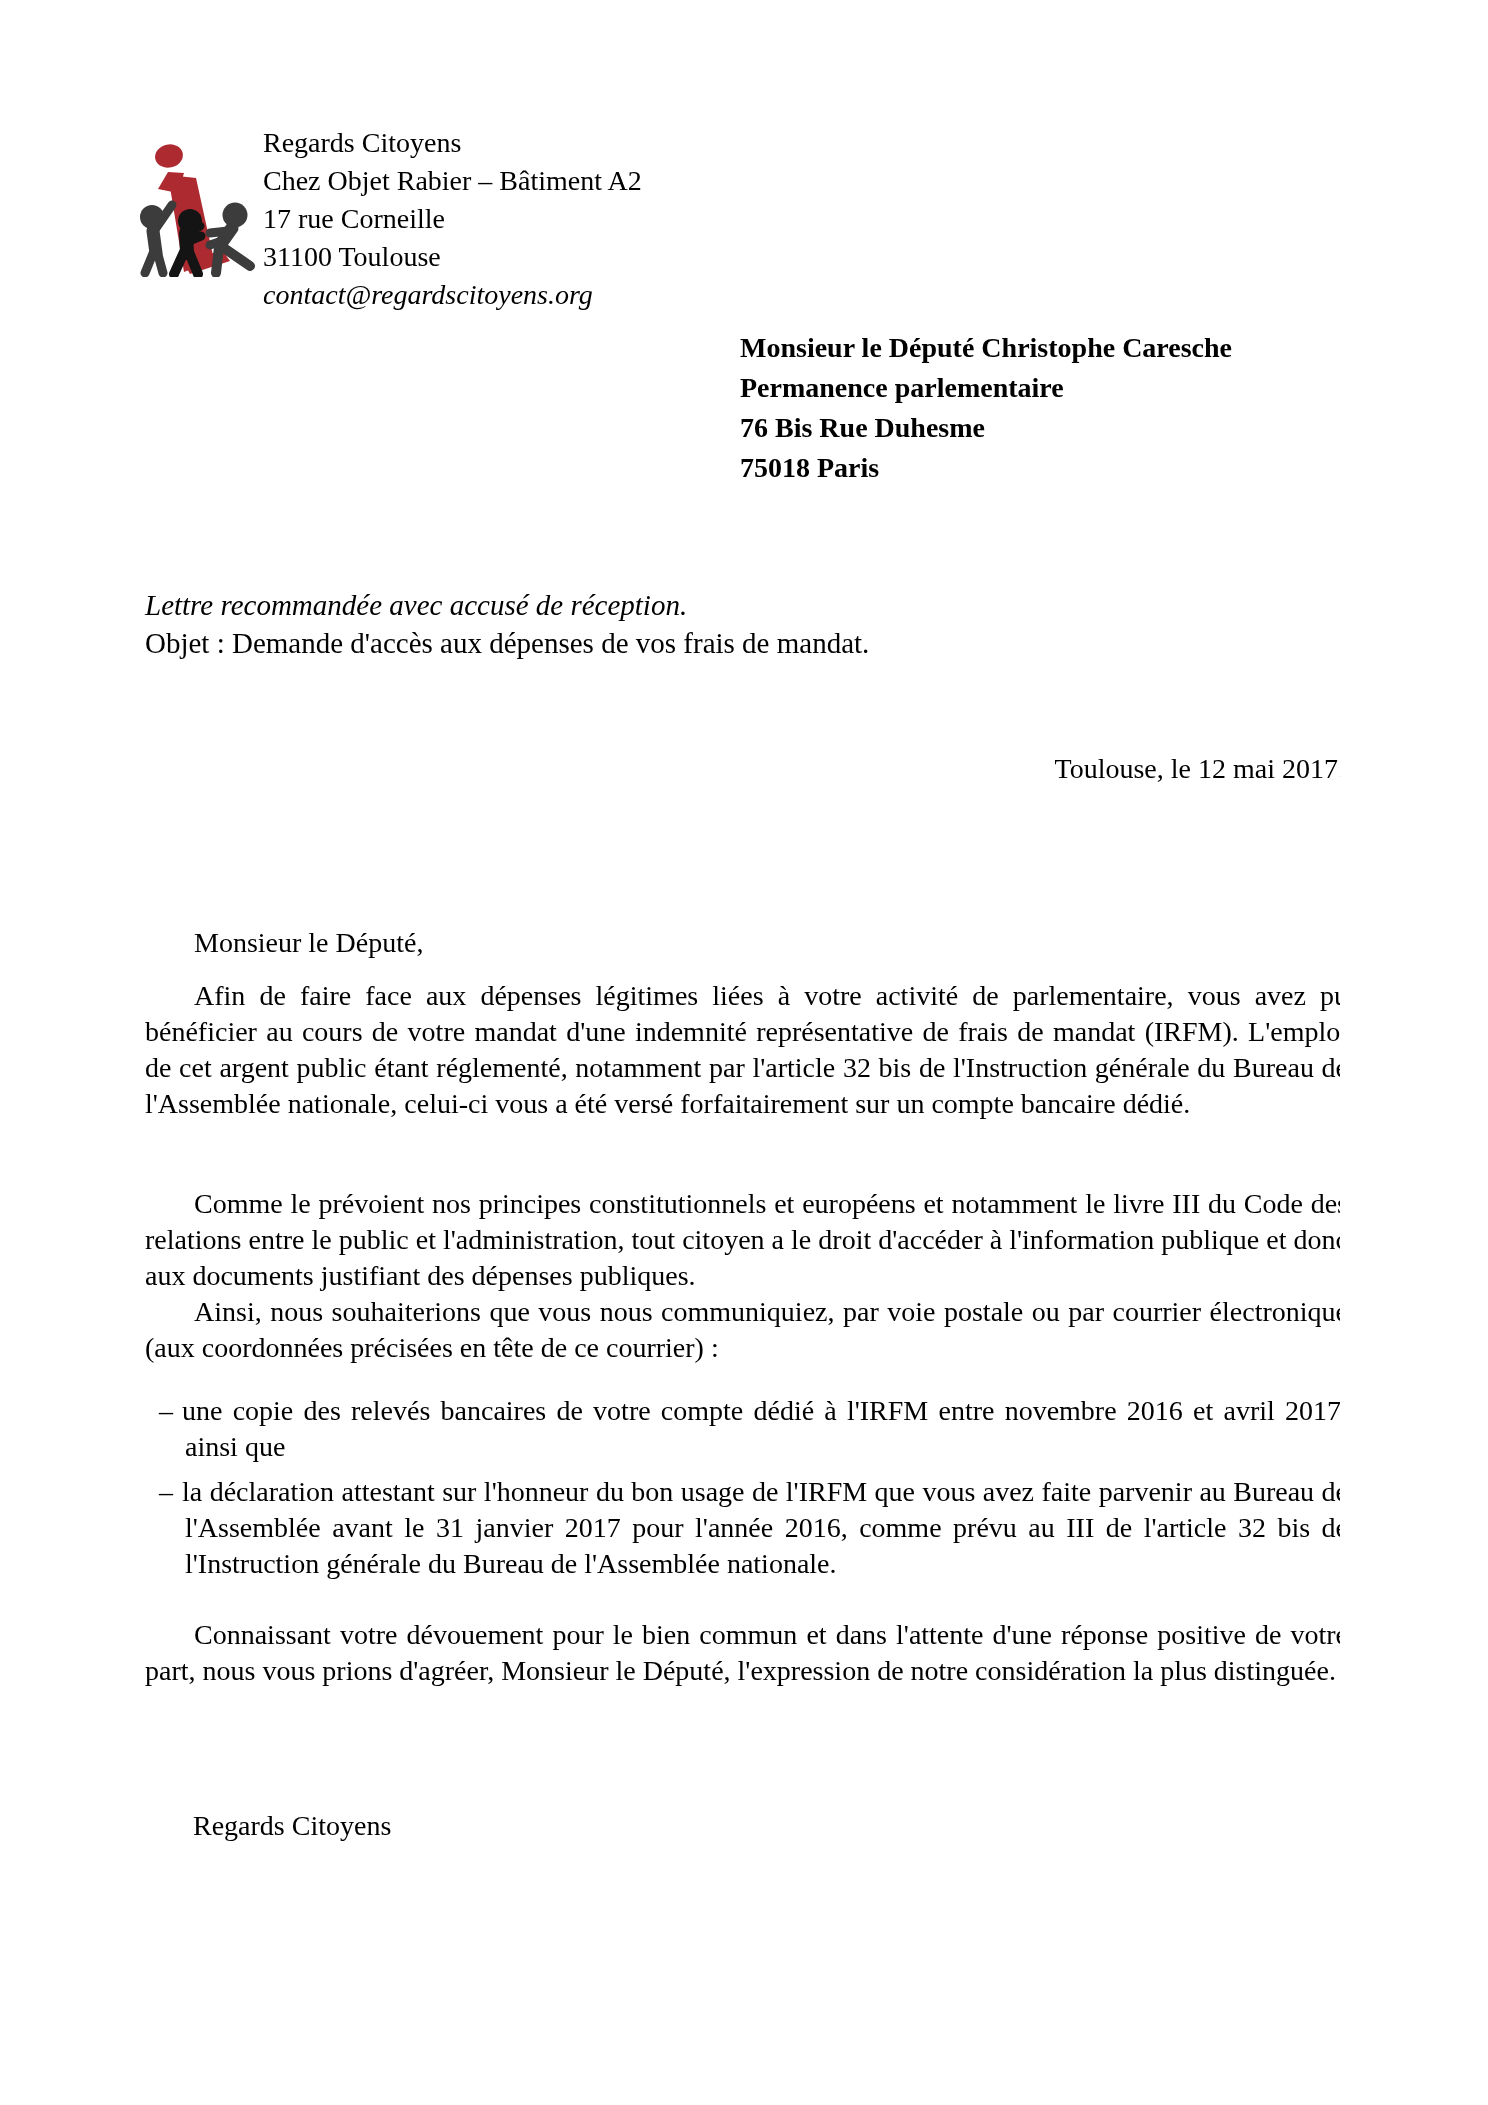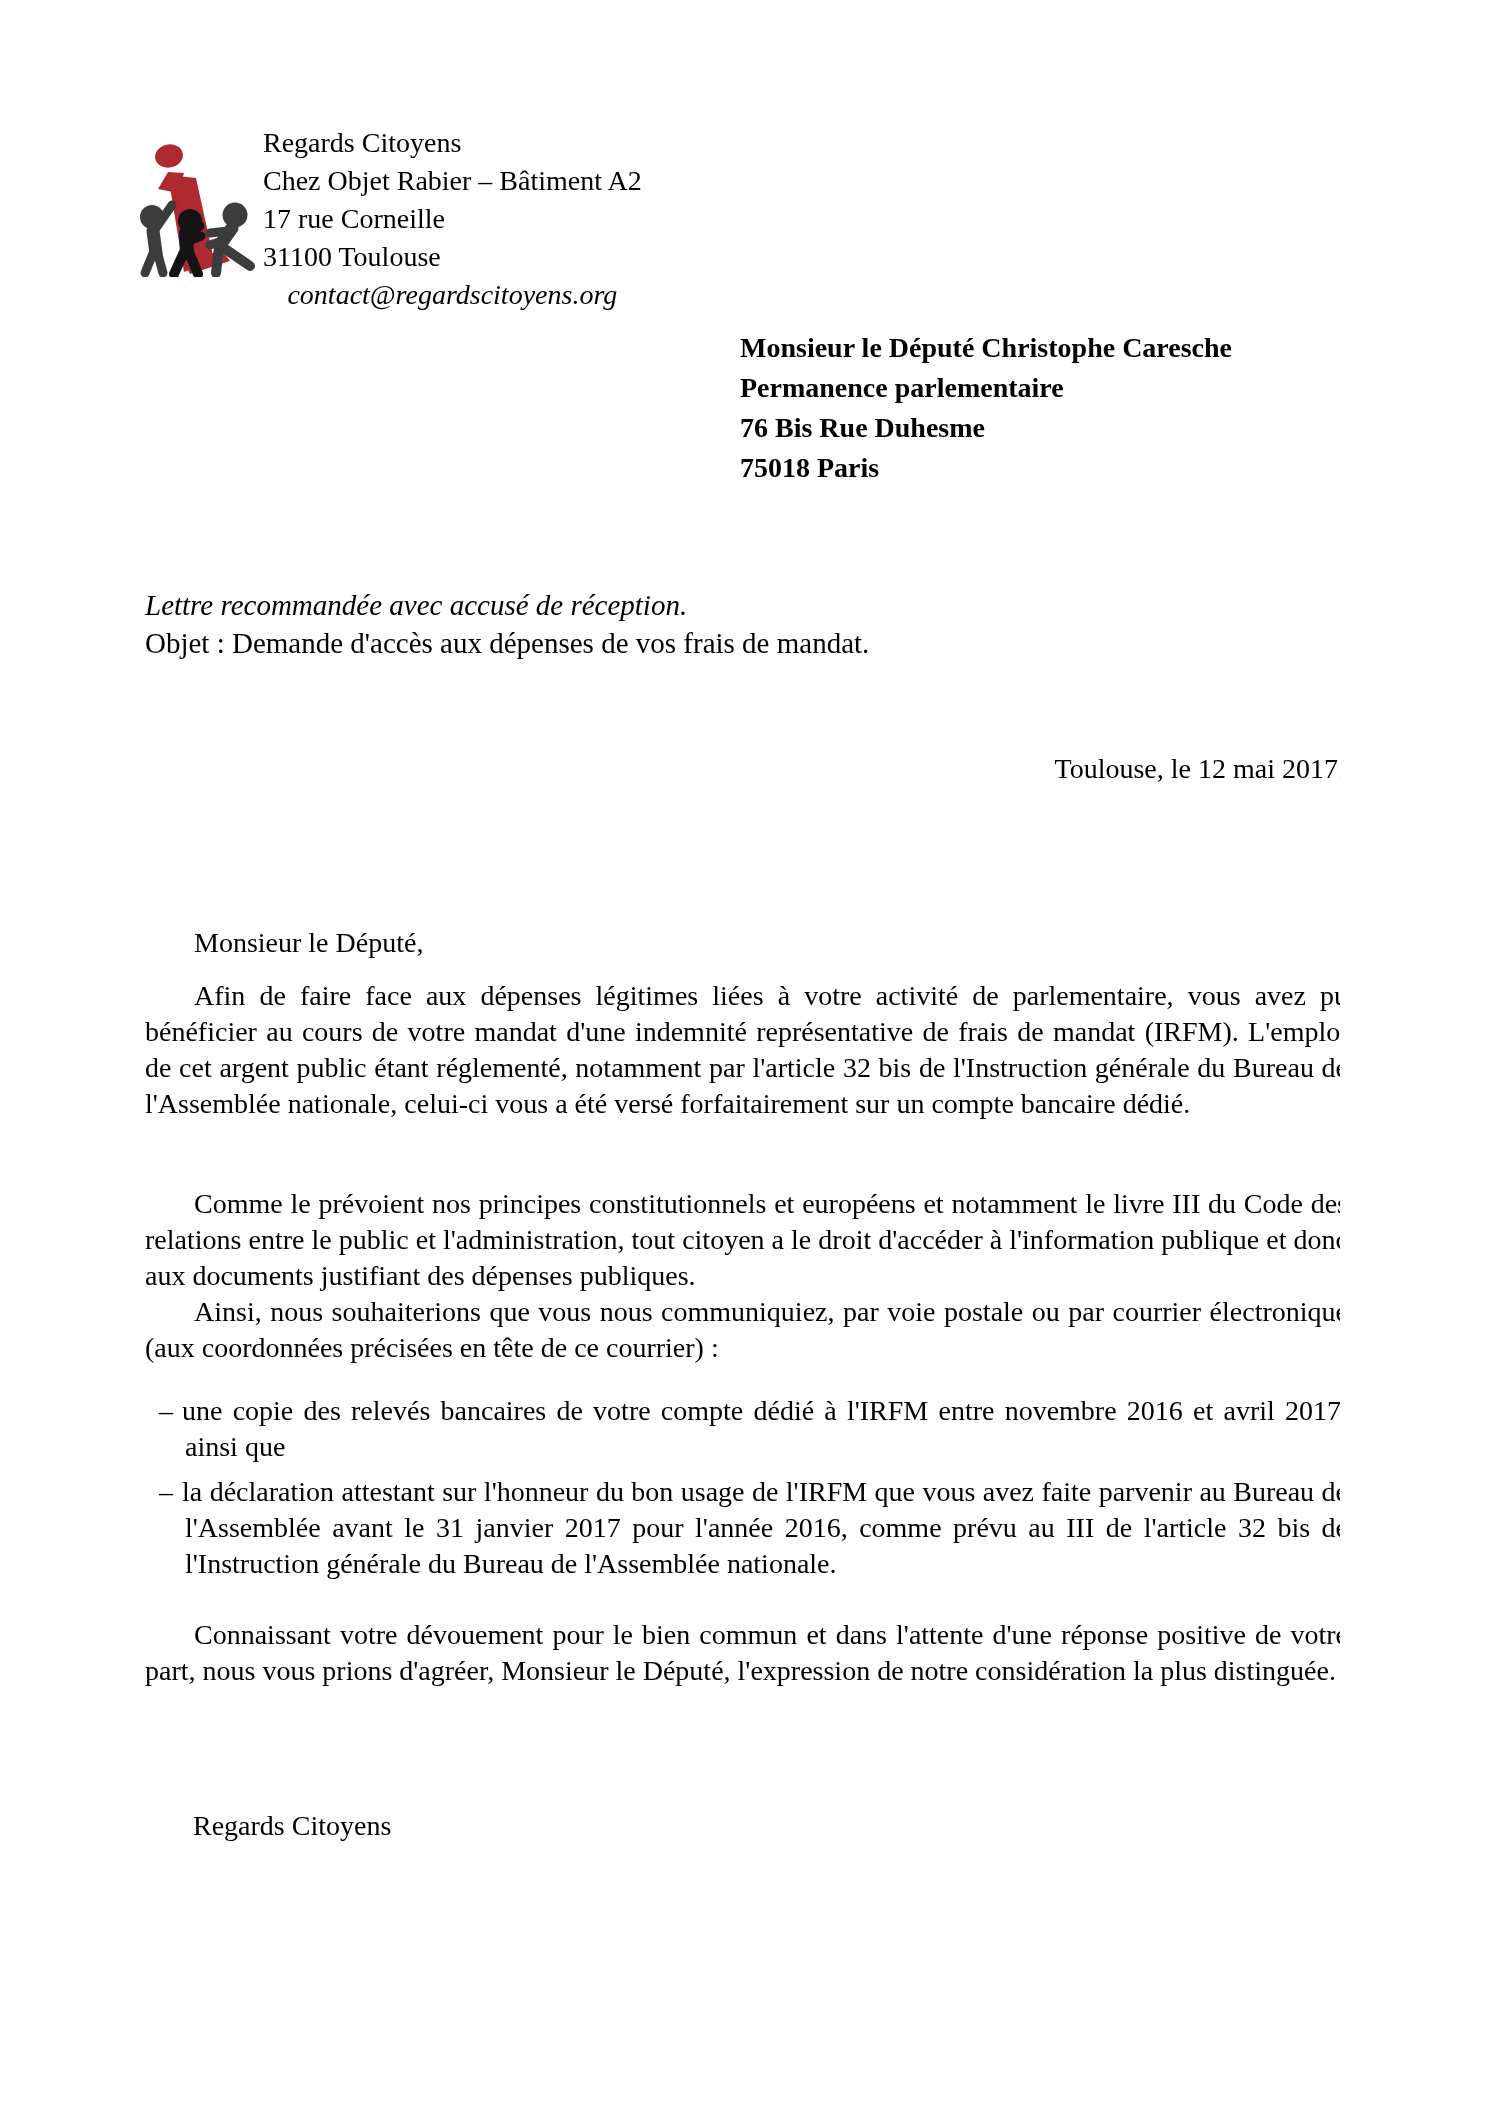--- a/index.html
+++ b/index.html
@@ -14,21 +14,21 @@
   }
 
   
   .logo { position: absolute; left: 126px; top: 133px; width: 136px; height: 144px; }
 
   
   .sender {
     position: absolute; left: 263px; top: 124px;
     font-size: 28px; line-height: 38px; white-space: nowrap;
   }
-  .sender .email { font-style: italic; text-align: center; }
+  .sender .email { font-style: italic; }
 
   
   .recipient {
     position: absolute; left: 740px; top: 328px;
     font-size: 28px; line-height: 40px; font-weight: bold; white-space: nowrap;
   }
 
   
   .refblock {
     position: absolute; left: 145px; top: 586px;

